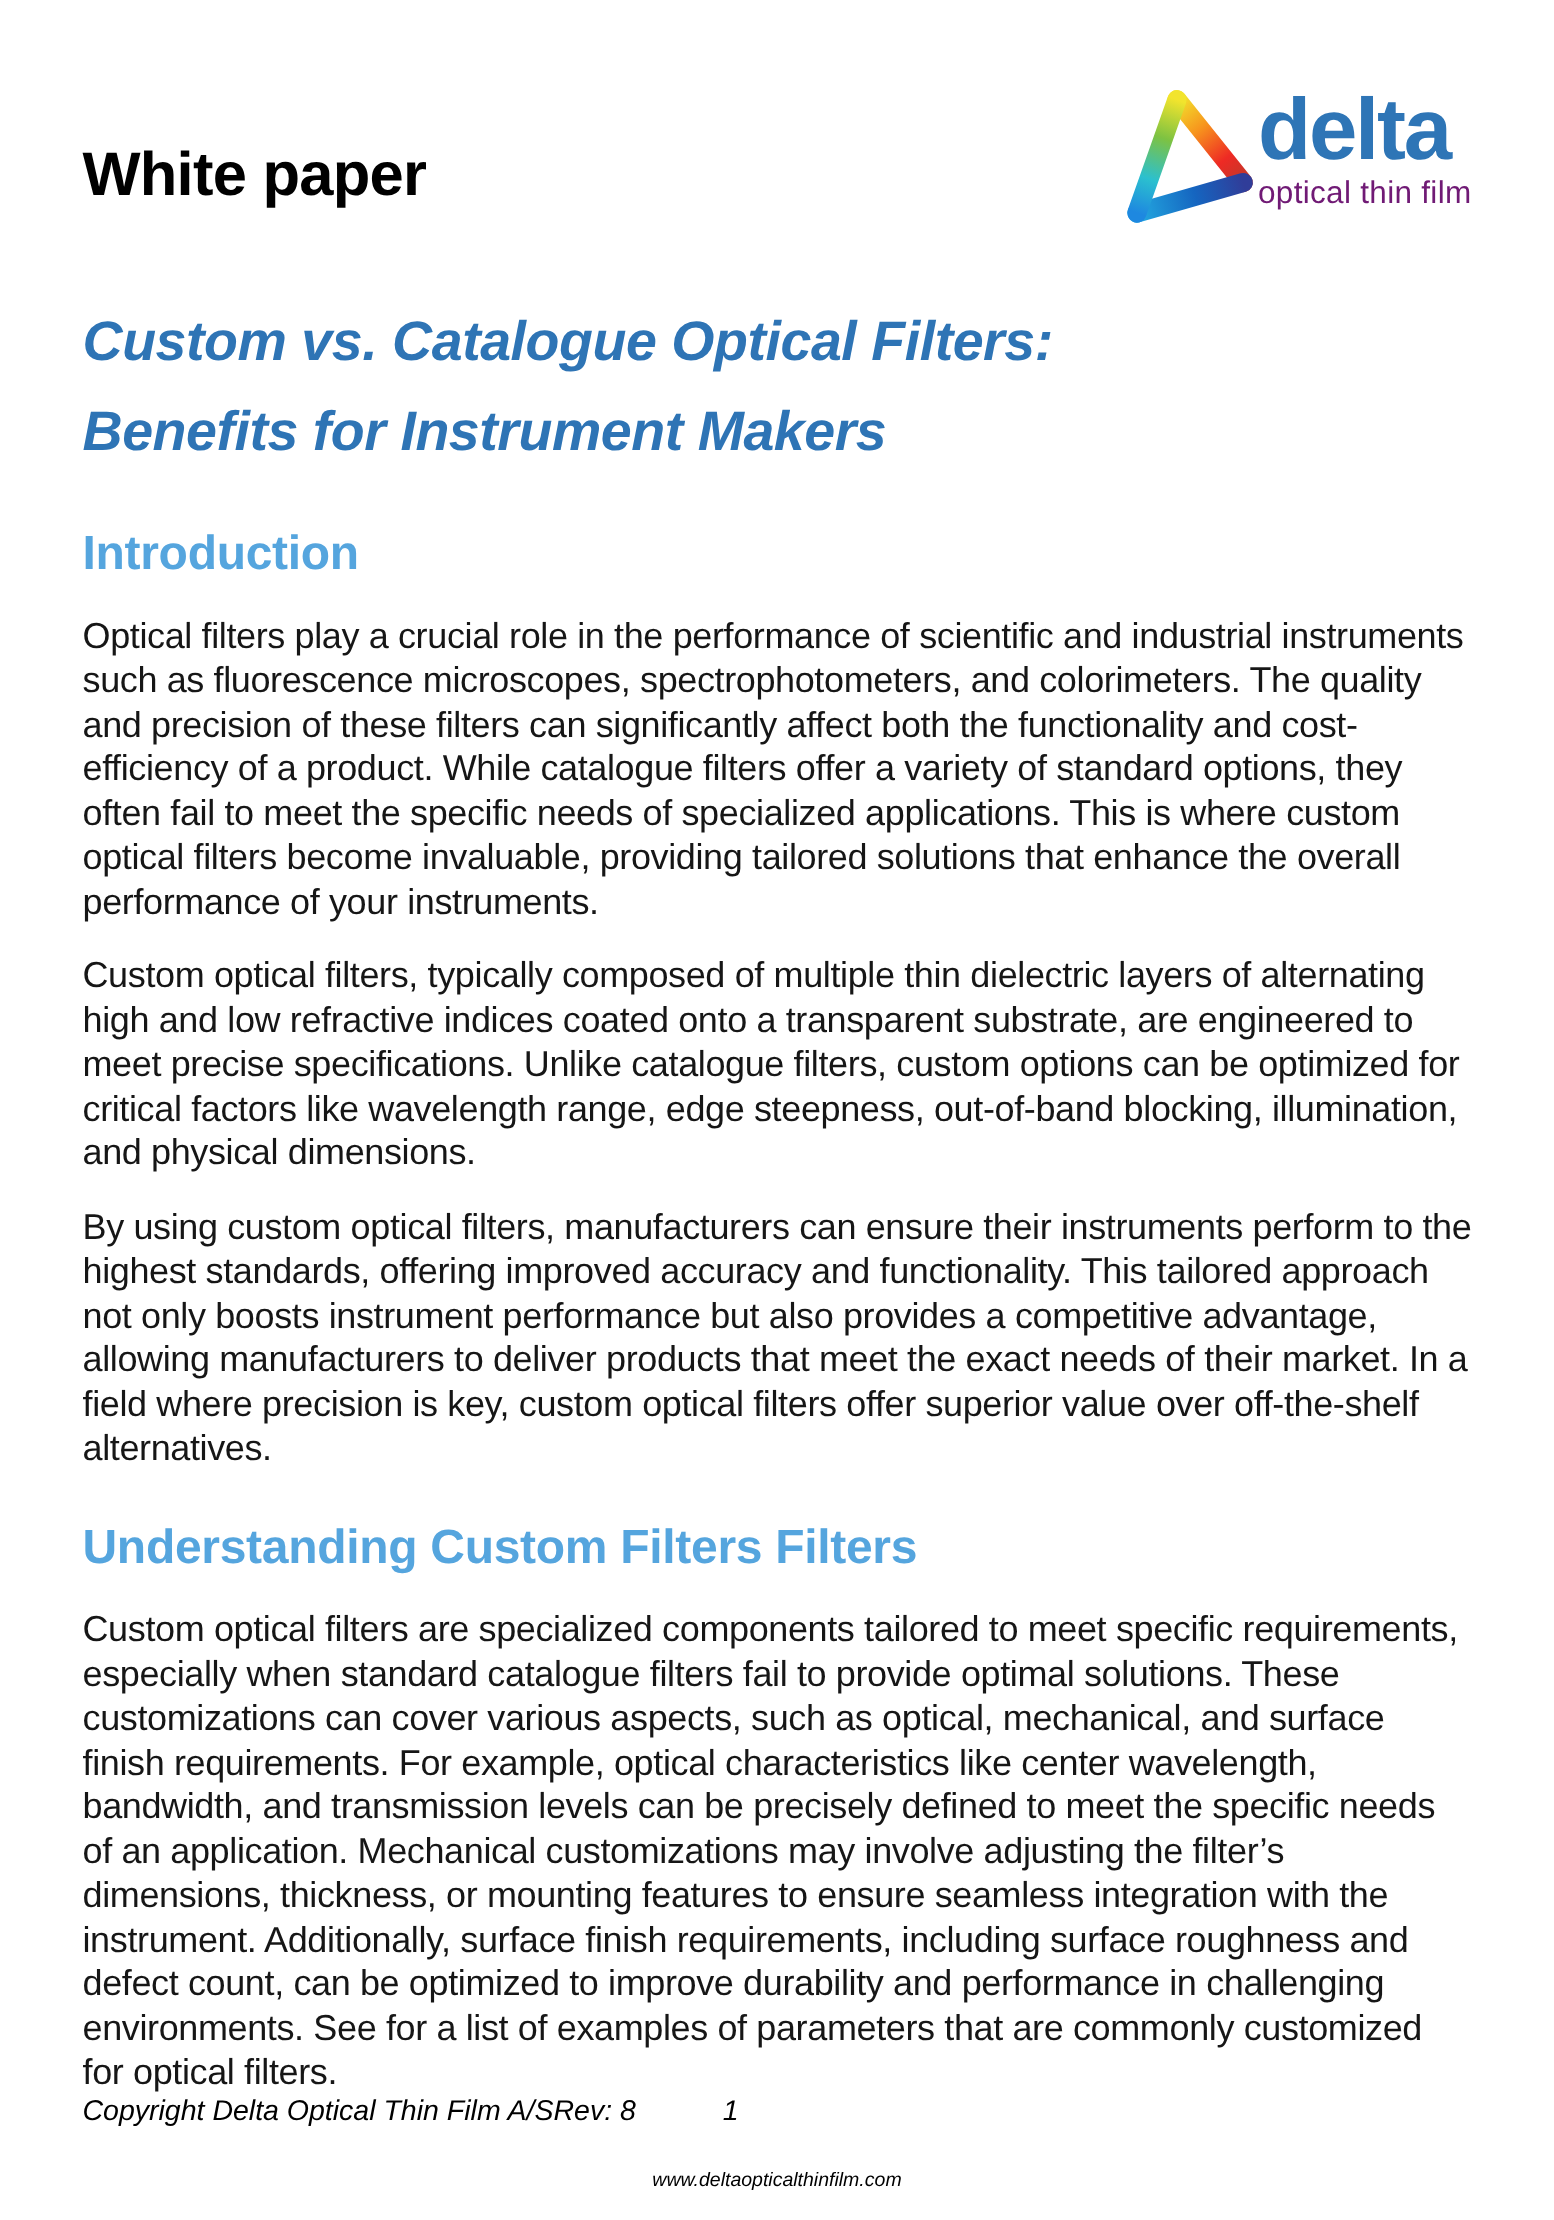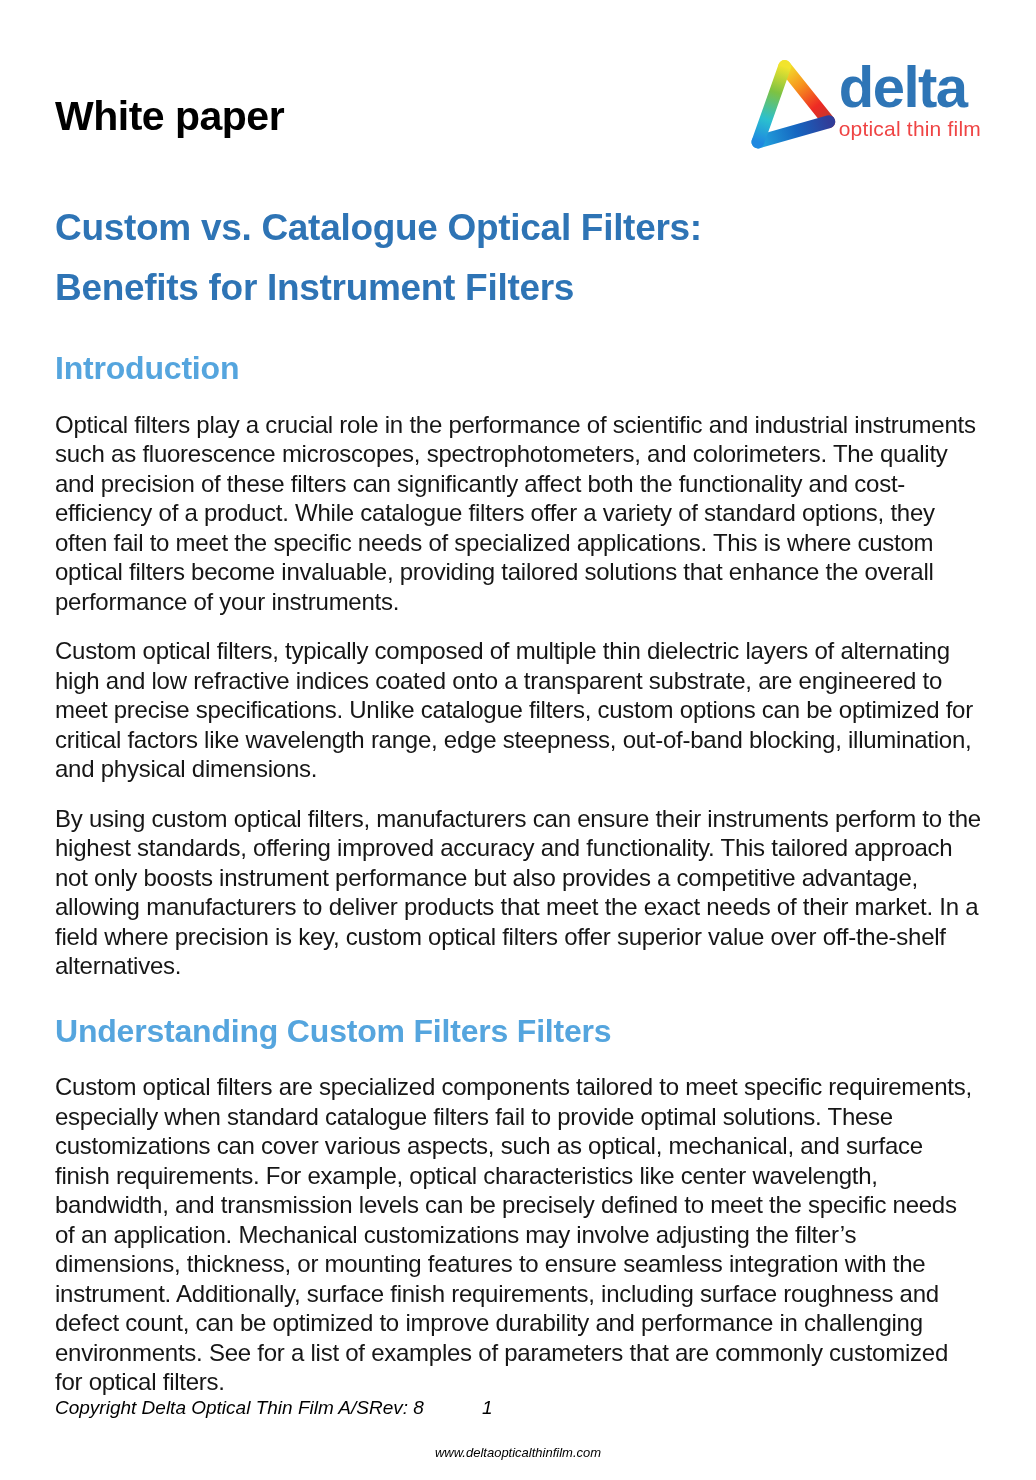--- a/index.html
+++ b/index.html
@@ -46,20 +46,21 @@
     letter-spacing: 0.2px;
     margin-top: 1px;
   }
   
   .doc-title {
     margin: 38px 0 0 0;
     font-size: 37px;
     font-weight: bold;
     line-height: 60px;
     letter-spacing: -0.3px;
+    font-style: italic;
   }
   
   .section-heading {
     margin: 30px 0 0 0;
     font-size: 32px;
     font-weight: bold;
     letter-spacing: -0.2px;
     line-height: 1.3;
   }
   .para {
@@ -112,28 +113,28 @@
             <stop offset="0.7" stop-color="#2bc0cf"></stop>
             <stop offset="1" stop-color="#1e88e0"></stop>
           </linearGradient>
         </defs>
         <path d="M 90 70 L 42 10" stroke="url(#gradRight)" stroke-width="14" fill="none" stroke-linecap="round"></path>
         <path d="M 13 92 L 90 70" stroke="url(#gradBottom)" stroke-width="14" fill="none" stroke-linecap="round"></path>
         <path d="M 42 10 L 13 92" stroke="url(#gradLeft)" stroke-width="14" fill="none" stroke-linecap="round"></path>
       </svg>
       <div class="logo-text">
         <span class="logo-brand" style="color:#2e75b6">delta</span>
-        <span class="logo-tagline" style="color:#ef4444">optical thin film</span>
+        <span class="logo-tagline" style="color:#701a75">optical thin film</span>
       </div>
     </div>
   </div>
 
   <h2 class="doc-title" style="color:#2e74b5">
     <span>Custom vs. Catalogue Optical Filters:</span><br>
-    <span>Benefits for Instrument Filters</span>
+    <span>Benefits for Instrument Makers</span>
   </h2>
 
   <h3 class="section-heading" style="color:#55a5de">Introduction</h3>
 
   <p class="para">Optical filters play a crucial role in the performance of scientific and industrial instruments such as fluorescence microscopes, spectrophotometers, and colorimeters. The quality and precision of these filters can significantly affect both the functionality and cost-efficiency of a product. While catalogue filters offer a variety of standard options, they often fail to meet the specific needs of specialized applications. This is where custom optical filters become invaluable, providing tailored solutions that enhance the overall performance of your instruments.</p>
   <p class="para">Custom optical filters, typically composed of multiple thin dielectric layers of alternating high and low refractive indices coated onto a transparent substrate, are engineered to meet precise specifications. Unlike catalogue filters, custom options can be optimized for critical factors like wavelength range, edge steepness, out-of-band blocking, illumination, and physical dimensions.</p>
   <p class="para">By using custom optical filters, manufacturers can ensure their instruments perform to the highest standards, offering improved accuracy and functionality. This tailored approach not only boosts instrument performance but also provides a competitive advantage, allowing manufacturers to deliver products that meet the exact needs of their market. In a field where precision is key, custom optical filters offer superior value over off-the-shelf alternatives.</p>
 
   <h3 class="section-heading" style="color:#55a5de">Understanding Custom Filters Filters</h3>
 

